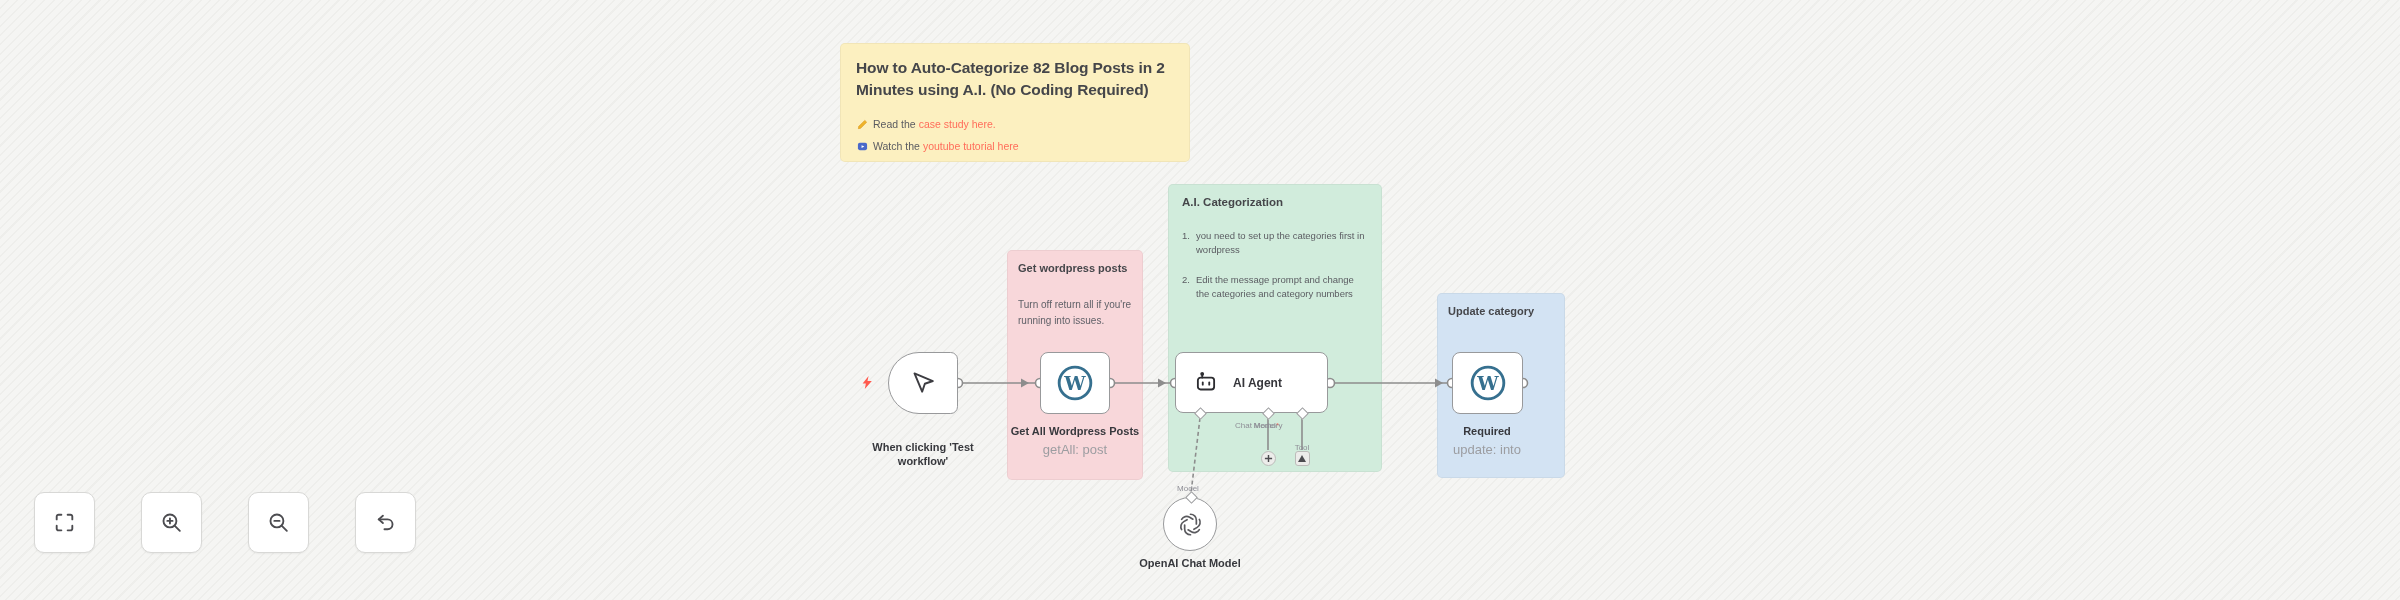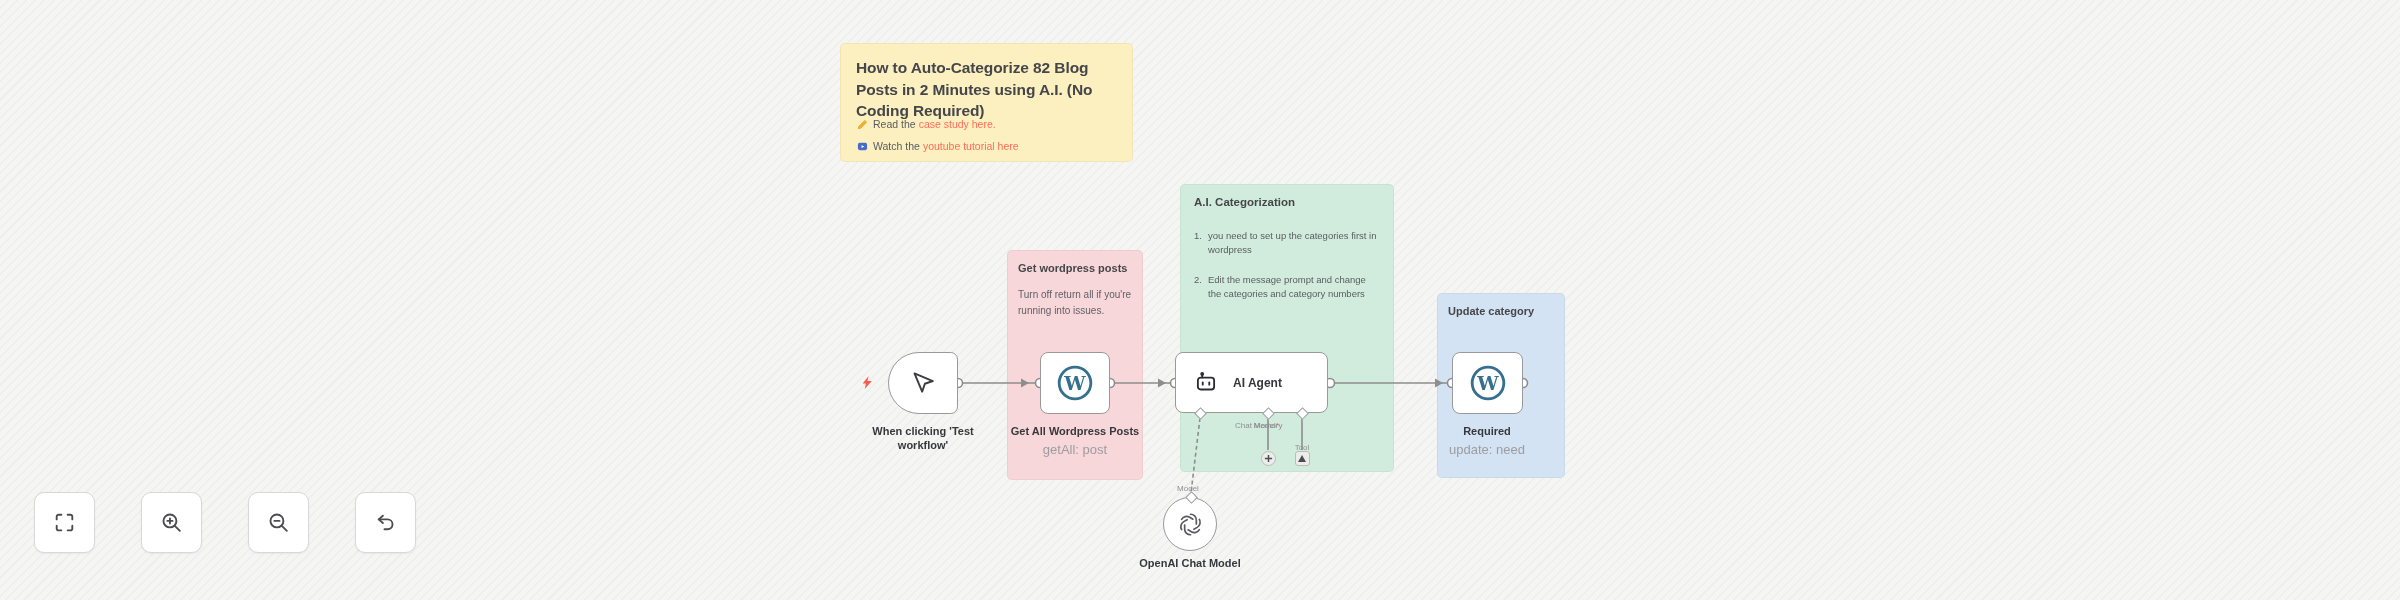--- a/index.html
+++ b/index.html
@@ -12,37 +12,37 @@
     background-image:repeating-linear-gradient(135deg, transparent 0 5px, rgba(120,120,105,0.055) 5px 6.5px);
   }
 
   
   .sticky {
     position:absolute; border-radius:5px; z-index:1;
     border:1px solid rgba(0,0,0,0.045);
   }
   .sticky-yellow { background:#fcf0c0; }
   .sticky-pink   { background:#f8d7da; }
-  .sticky-green  { background:#d1ecdc;margin-left:12px; }
+  .sticky-green  { background:#d1ecdc; }
   .sticky-blue   { background:#d3e3f3; }
 
   .sticky h2 { color:#45464a; }
 
-  #note-title { left:840px; top:43px; width:293px; height:119px; padding:13px 15px; }
+  #note-title { left:840px; top:43px; width:350px; height:119px; padding:13px 15px; }
   #note-title h2 { font-size:15.5px; line-height:1.4; letter-spacing:-0.1px; }
   .note-link-row { position:absolute; left:16px; font-size:10.5px; color:#5a5b60; display:flex; align-items:center; }
   .note-link-row .row-icon { margin-right:5px; display:inline-flex; }
   .note-link-row .prefix { margin-right:3px; }
   .note-link-row a { color:#ff6d5a; text-decoration:none; }
   #read-row  { top:74px;align-items:flex-end; }
   #watch-row { top:96px; }
 
   #note-wp { left:1007px; top:250px; width:136px; height:230px; padding:11px 10px; }
   #note-wp h2 { font-size:11px; }
-  #note-wp .body { margin-top:13px; font-size:10px; line-height:1.55; color:#606168; }
+  #note-wp .body { margin-top:23px; font-size:10px; line-height:1.55; color:#606168; }
 
   #note-ai { left:1168px; top:184px; width:214px; height:288px; padding:11px 13px; }
   #note-ai h2 { font-size:11.5px; }
   #note-ai ol { margin-top:21px; list-style:none; }
   #note-ai li { display:flex; font-size:9.5px; line-height:1.5; color:#5b5c62; }
   #note-ai li + li { margin-top:15px; }
   #note-ai li .num { width:14px; flex:none; }
 
   #note-update { left:1437px; top:293px; width:128px; height:185px; padding:11px 10px; }
   #note-update h2 { font-size:11px; }
@@ -64,21 +64,21 @@
   #node-openai   { left:1163px; top:497px; width:54px;  height:54px; border-radius:50%; }
 
   .node-label {
     position:absolute; z-index:3; text-align:center;
     font-size:11px; font-weight:bold; color:#37383d; line-height:1.3;
   }
   .node-sub {
     position:absolute; z-index:3; text-align:center;
     font-size:13px; color:#9c9da1; font-weight:normal;
   }
-  #label-trigger   { left:858px;  top:424px; width:130px; }
+  #label-trigger   { left:858px;  top:440px; width:130px; }
   #label-getposts  { left:995px;  top:424px; width:160px; }
   #sub-getposts    { left:995px;  top:442px; width:160px; }
   #label-wordpress { left:1417px; top:424px; width:140px; }
   #sub-wordpress   { left:1417px; top:442px; width:140px; }
   #label-openai    { left:1110px; top:556px; width:160px; }
 
   .bolt { position:absolute; left:861px; top:376px; z-index:3; }
 
   
   .diamond {
@@ -269,21 +269,21 @@
   </div>
   <div class="node-label" id="label-openai">OpenAI Chat Model</div>
 
   <div class="node" id="node-wordpress">
     <svg width="38" height="38" viewBox="0 0 24 24">
       <circle cx="12" cy="12" r="10" fill="#ffffff" stroke="#36708f" stroke-width="1.8"></circle>
       <text x="12" y="16.2" text-anchor="middle" font-family="DejaVu Serif, serif" font-size="12" font-weight="bold" fill="#36708f">W</text>
     </svg>
   </div>
   <div class="node-label" id="label-wordpress">Required</div>
-  <div class="node-sub" id="sub-wordpress">update: need</div>
+  <div class="node-sub" id="sub-wordpress">update: into</div>
 
   <div class="toolbar-btn" id="tb-fit">
     <svg width="25" height="25" viewBox="0 0 24 24">
       <g fill="none" stroke="#4c4c50" stroke-width="1.8" stroke-linecap="round">
         <path d="M4.5 9 V6.3 a1.8 1.8 0 0 1 1.8-1.8 H9"></path>
         <path d="M15 4.5 h2.7 a1.8 1.8 0 0 1 1.8 1.8 V9"></path>
         <path d="M19.5 15 v2.7 a1.8 1.8 0 0 1 -1.8 1.8 H15"></path>
         <path d="M9 19.5 H6.3 a1.8 1.8 0 0 1 -1.8-1.8 V15"></path>
       </g>
     </svg>

